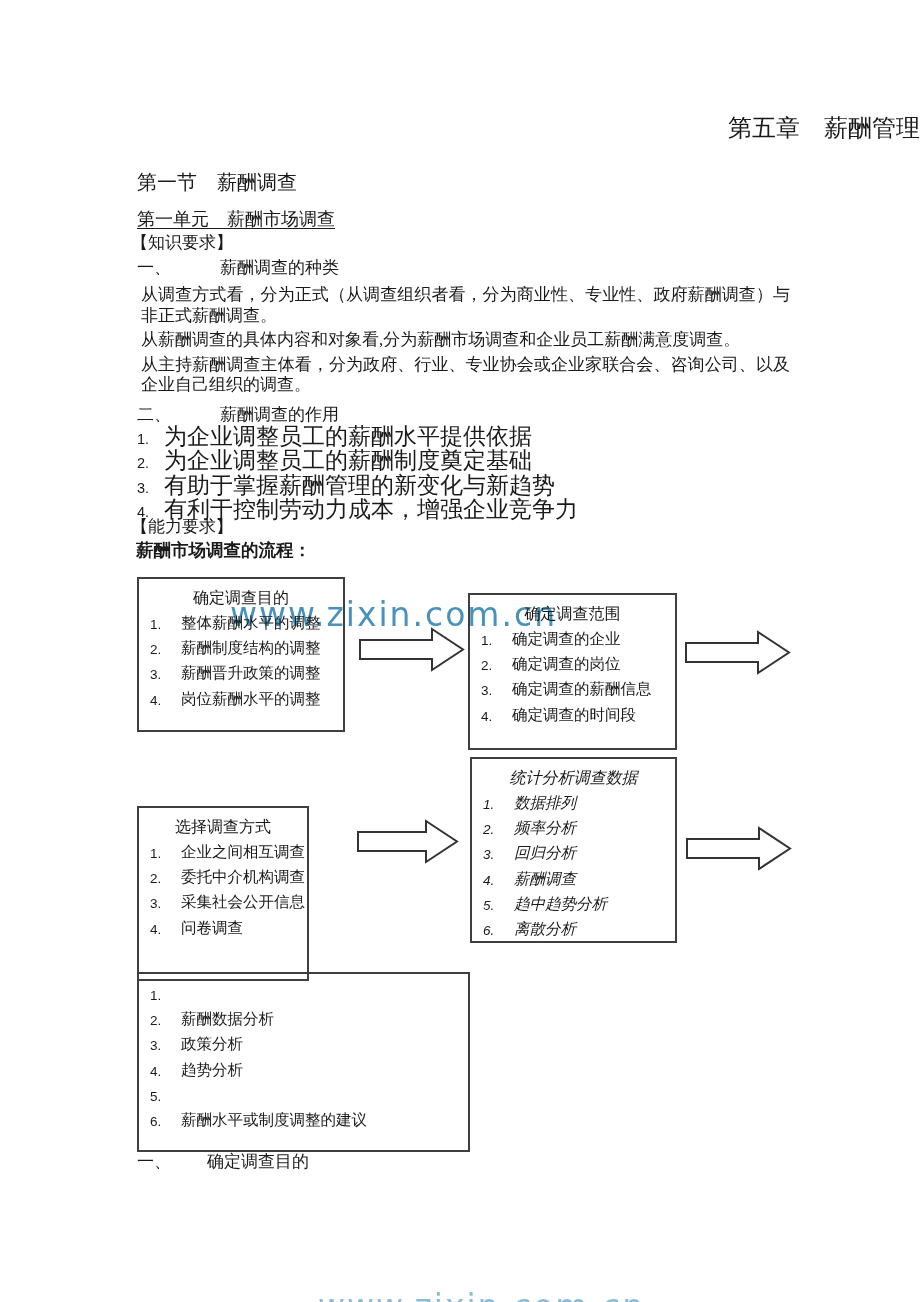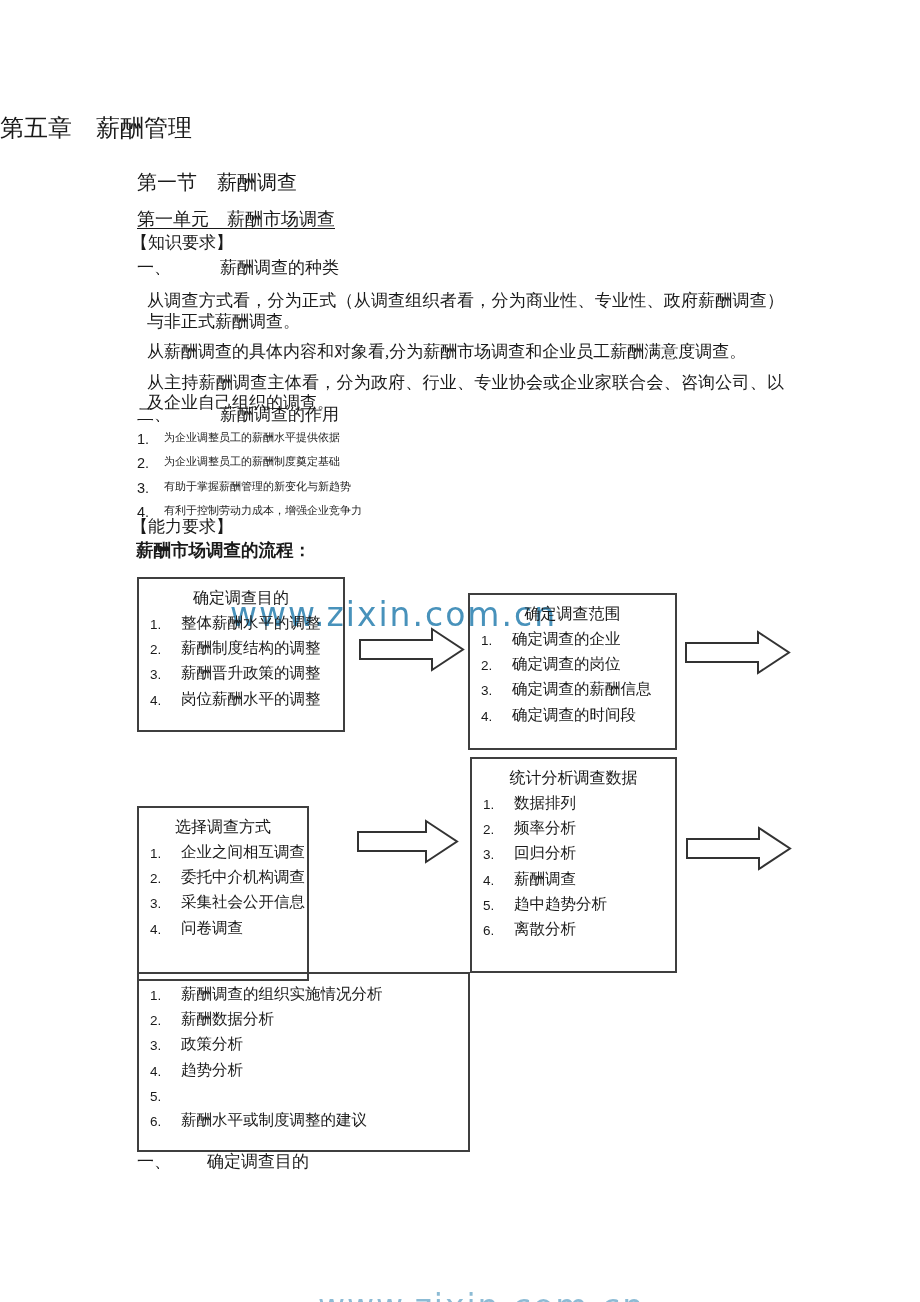--- a/index.html
+++ b/index.html
@@ -7,62 +7,62 @@
        font-family:"Liberation Serif","DejaVu Serif",serif;color:#1a1a1a;}
   .page{position:absolute;left:0;top:0;width:920px;height:1302px;overflow:hidden;background:#fff;}
 
   .watermark{position:absolute;left:230px;top:595px;z-index:0;
     font-family:"DejaVu Sans","Liberation Sans",sans-serif;
     font-size:33px;letter-spacing:2px;color:#0369a1;opacity:.72;white-space:nowrap;}
   .watermark.bottom{left:318px;top:1287px;opacity:.45;}
 
   .layer{position:absolute;left:0;top:0;width:920px;height:1302px;z-index:1;}
 
-  .doc-title{position:absolute;left:0;top:113px;width:920px;text-align:left;
+  .doc-title{position:absolute;left:0;top:113px;width:920px;text-align:right;
     font-size:24px;line-height:30px;}
   .h-section{position:absolute;left:137px;top:169px;font-size:20px;line-height:26px;}
   .h-unit{position:absolute;left:137px;top:207px;font-size:18px;line-height:24px;
     text-decoration:underline;text-underline-offset:3px;text-align:right;}
   .b-label{position:absolute;left:131px;font-size:17px;line-height:23px;}
   .lbl-knowledge{top:231px;}
   .lbl-ability{top:515px;text-align:center;}
 
   .marker-line{position:absolute;left:137px;font-size:17px;line-height:23px;display:flex;}
   .marker-line .mk{flex:0 0 83px;}
   .line-kinds{top:256px;}
   .line-roles{top:403px;}
   .line-footer{top:1150px;}
   .line-footer .mk{flex:0 0 70px;}
 
   .paras{position:absolute;left:137px;top:281px;width:657px;
     font-size:17px;line-height:20.6px;text-align:justify;}
-  .paras p{margin:10px;}
+  .paras p{margin:4px;}
 
   .num-list{position:absolute;left:137px;top:426px;}
   .num-list .row{display:flex;line-height:22.3px;}
   .num-list .n{flex:0 0 27px;font-family:"Liberation Sans","DejaVu Sans",sans-serif;
     font-size:14.5px;padding-top:2px;}
-  .num-list .t{font-size:11px;}
+  .num-list .t{font-size:23px;}
 
   .flow-heading{position:absolute;left:136px;top:538px;
     font-family:"Liberation Sans","DejaVu Sans",sans-serif;
     font-weight:bold;font-size:17.5px;line-height:24px;}
 
   .fbox{position:absolute;border:2px solid #3f3f3f;background:transparent;
     box-sizing:border-box;padding-top:8px;}
   .fbox .bt{text-align:center;font-size:16px;line-height:21px;margin-bottom:3px;}
   .fbox .bi{display:flex;line-height:23.2px;padding-left:11px;}
   .fbox .bi .n{flex:0 0 31px;font-family:"Liberation Sans","DejaVu Sans",sans-serif;
     font-size:13.5px;padding-top:2px;}
   .fbox .bi .t{font-size:15.5px;white-space:nowrap;}
 
   .box1{left:137px;top:577px;width:208px;height:155px;}
   .box2{left:468px;top:577px;width:209px;height:157px;margin-top:16px;}
   .box3{left:137px;top:778px;width:172px;height:175px;margin-top:28px;}
-  .box4{left:470px;top:757px;width:207px;height:216px;}
+  .box4{left:470px;top:757px;width:207px;height:186px;font-style:italic;}
   .box5{left:137px;top:972px;width:333px;height:180px;}
 
   .arrow{position:absolute;}
   .arrow svg{display:block;}
 </style>
 </head>
 <body>
 
 <div class="page">
 
@@ -202,21 +202,20 @@
       </div>
       <div class="bi">
         <span class="n">6.</span>
         <span class="t">离散分析</span>
       </div>
     </div>
 
     <div class="fbox box5">
       <div class="bi">
         <span class="n">1.</span>
-        <span class="t">薪酬调查的组织实施情况分析</span>
       </div>
       <div class="bi">
         <span class="n">2.</span>
         <span class="t">薪酬数据分析</span>
       </div>
       <div class="bi">
         <span class="n">3.</span>
         <span class="t">政策分析</span>
       </div>
       <div class="bi">

